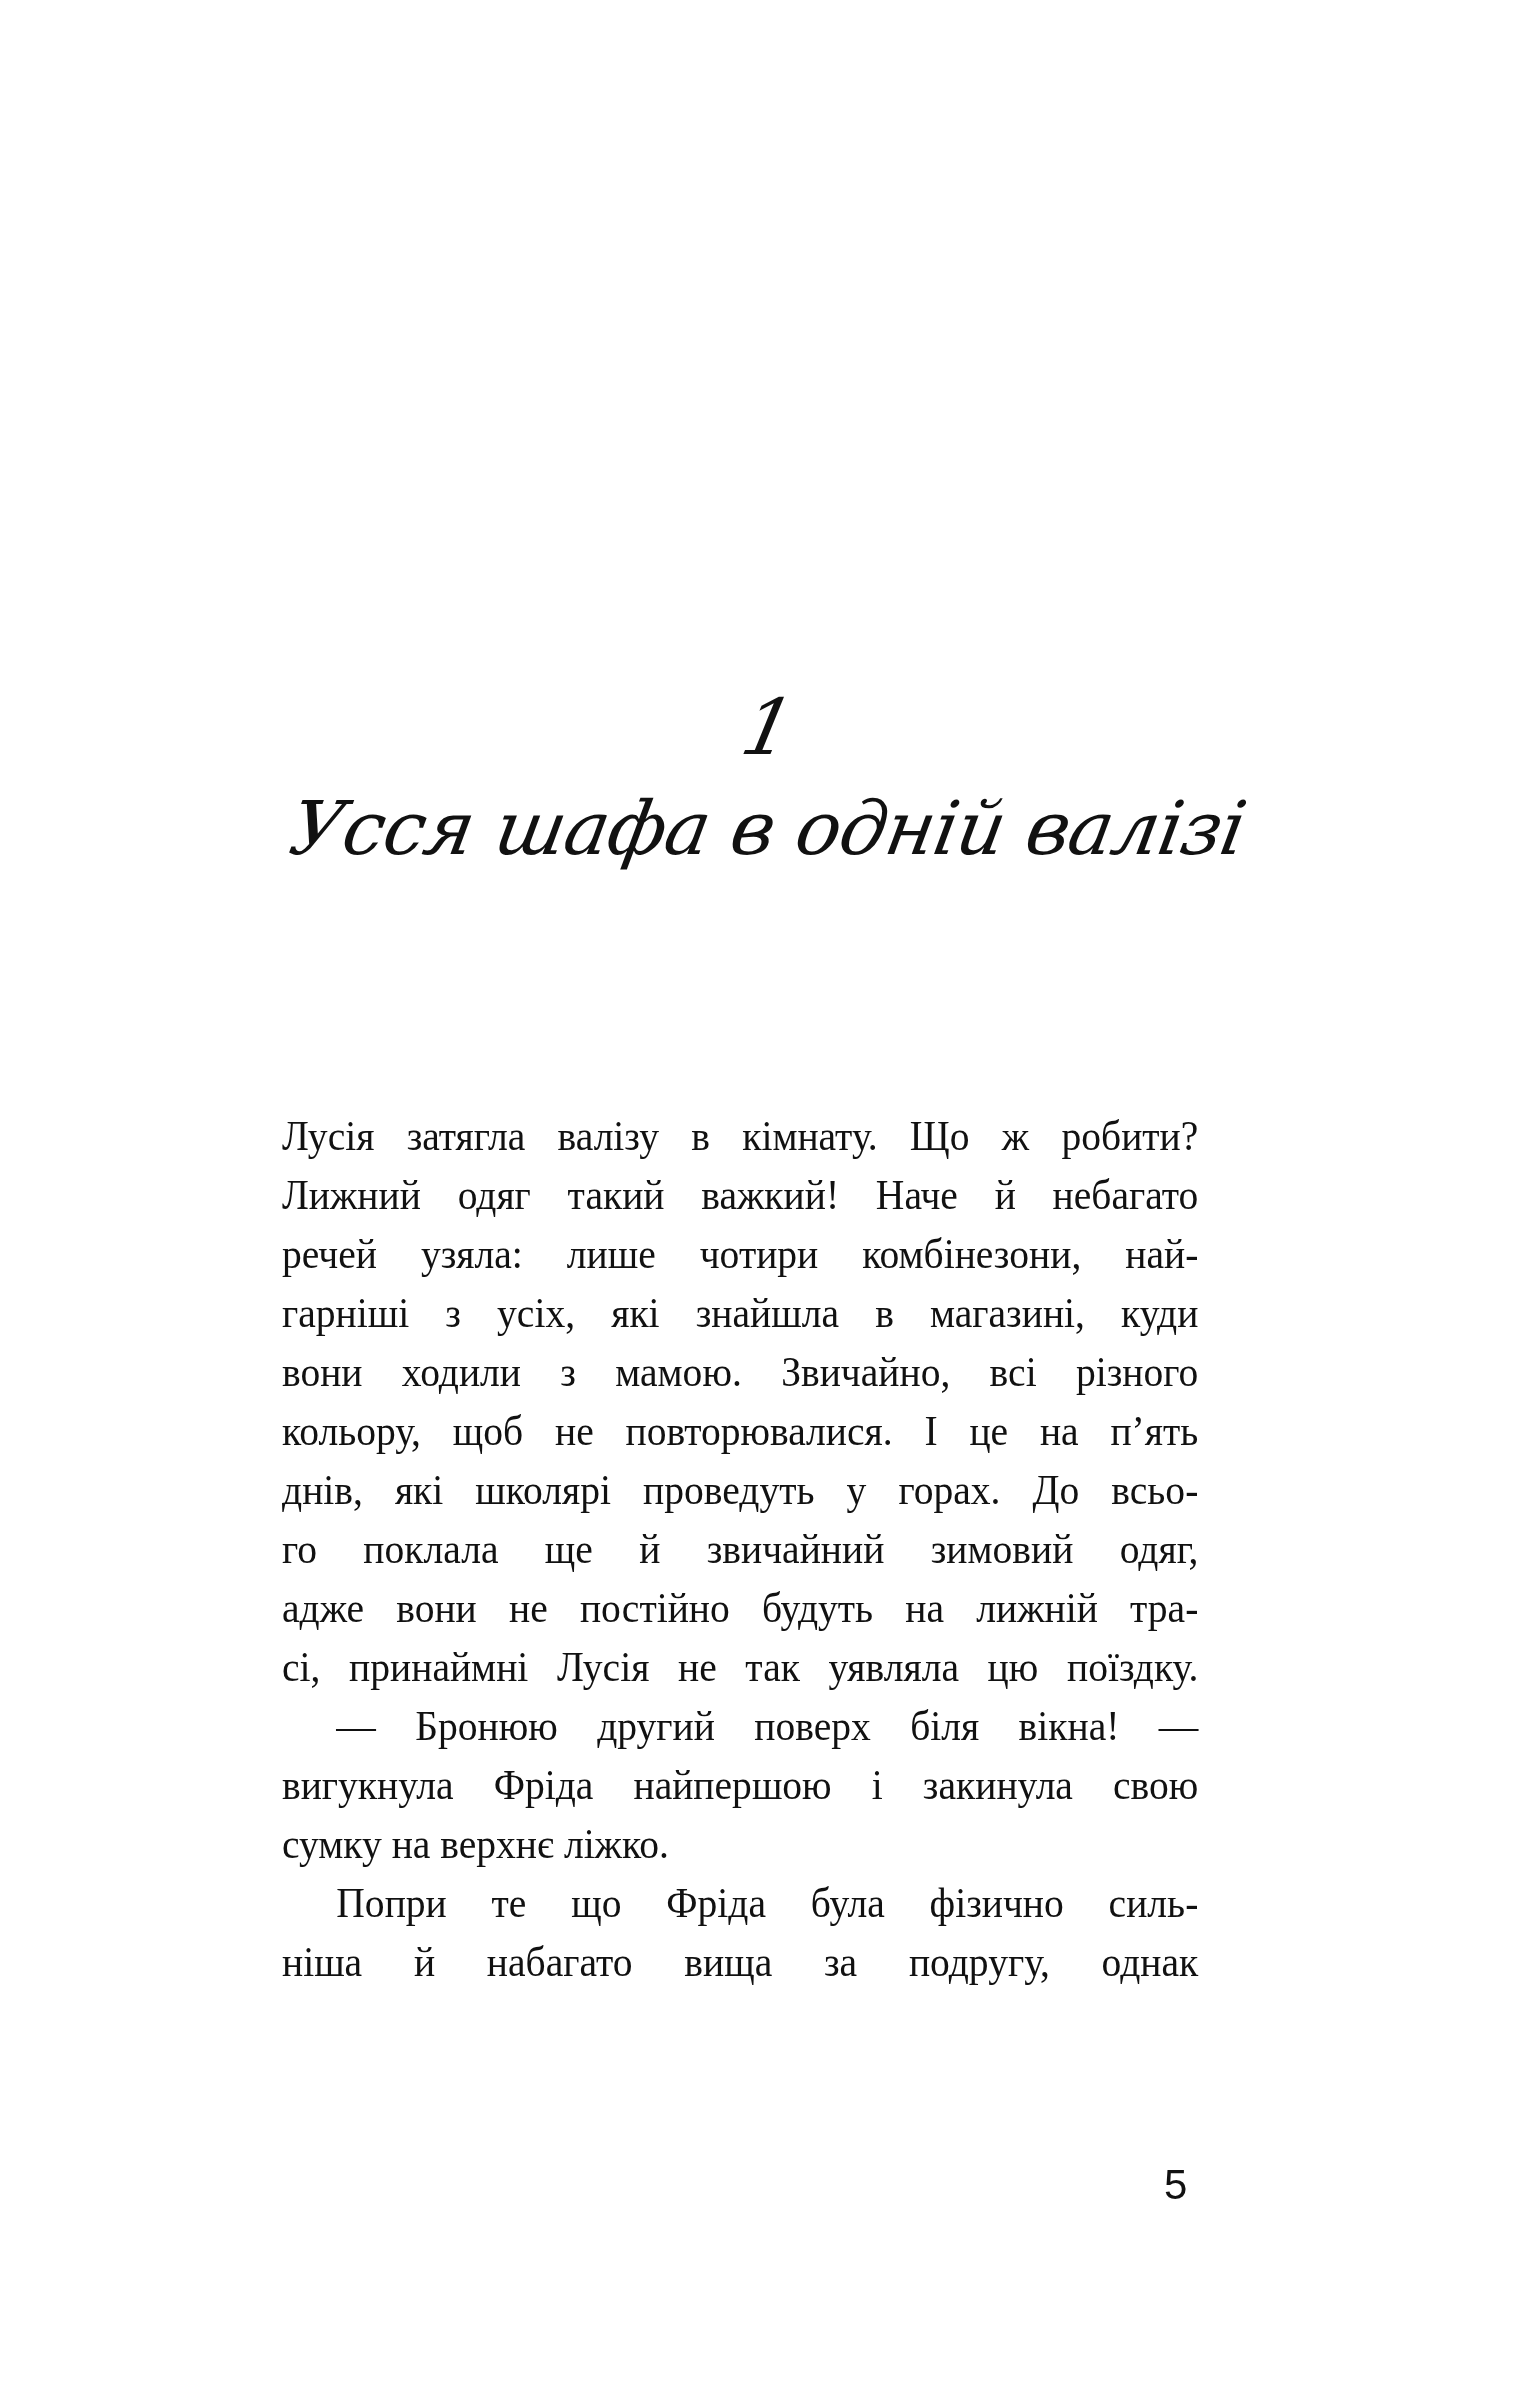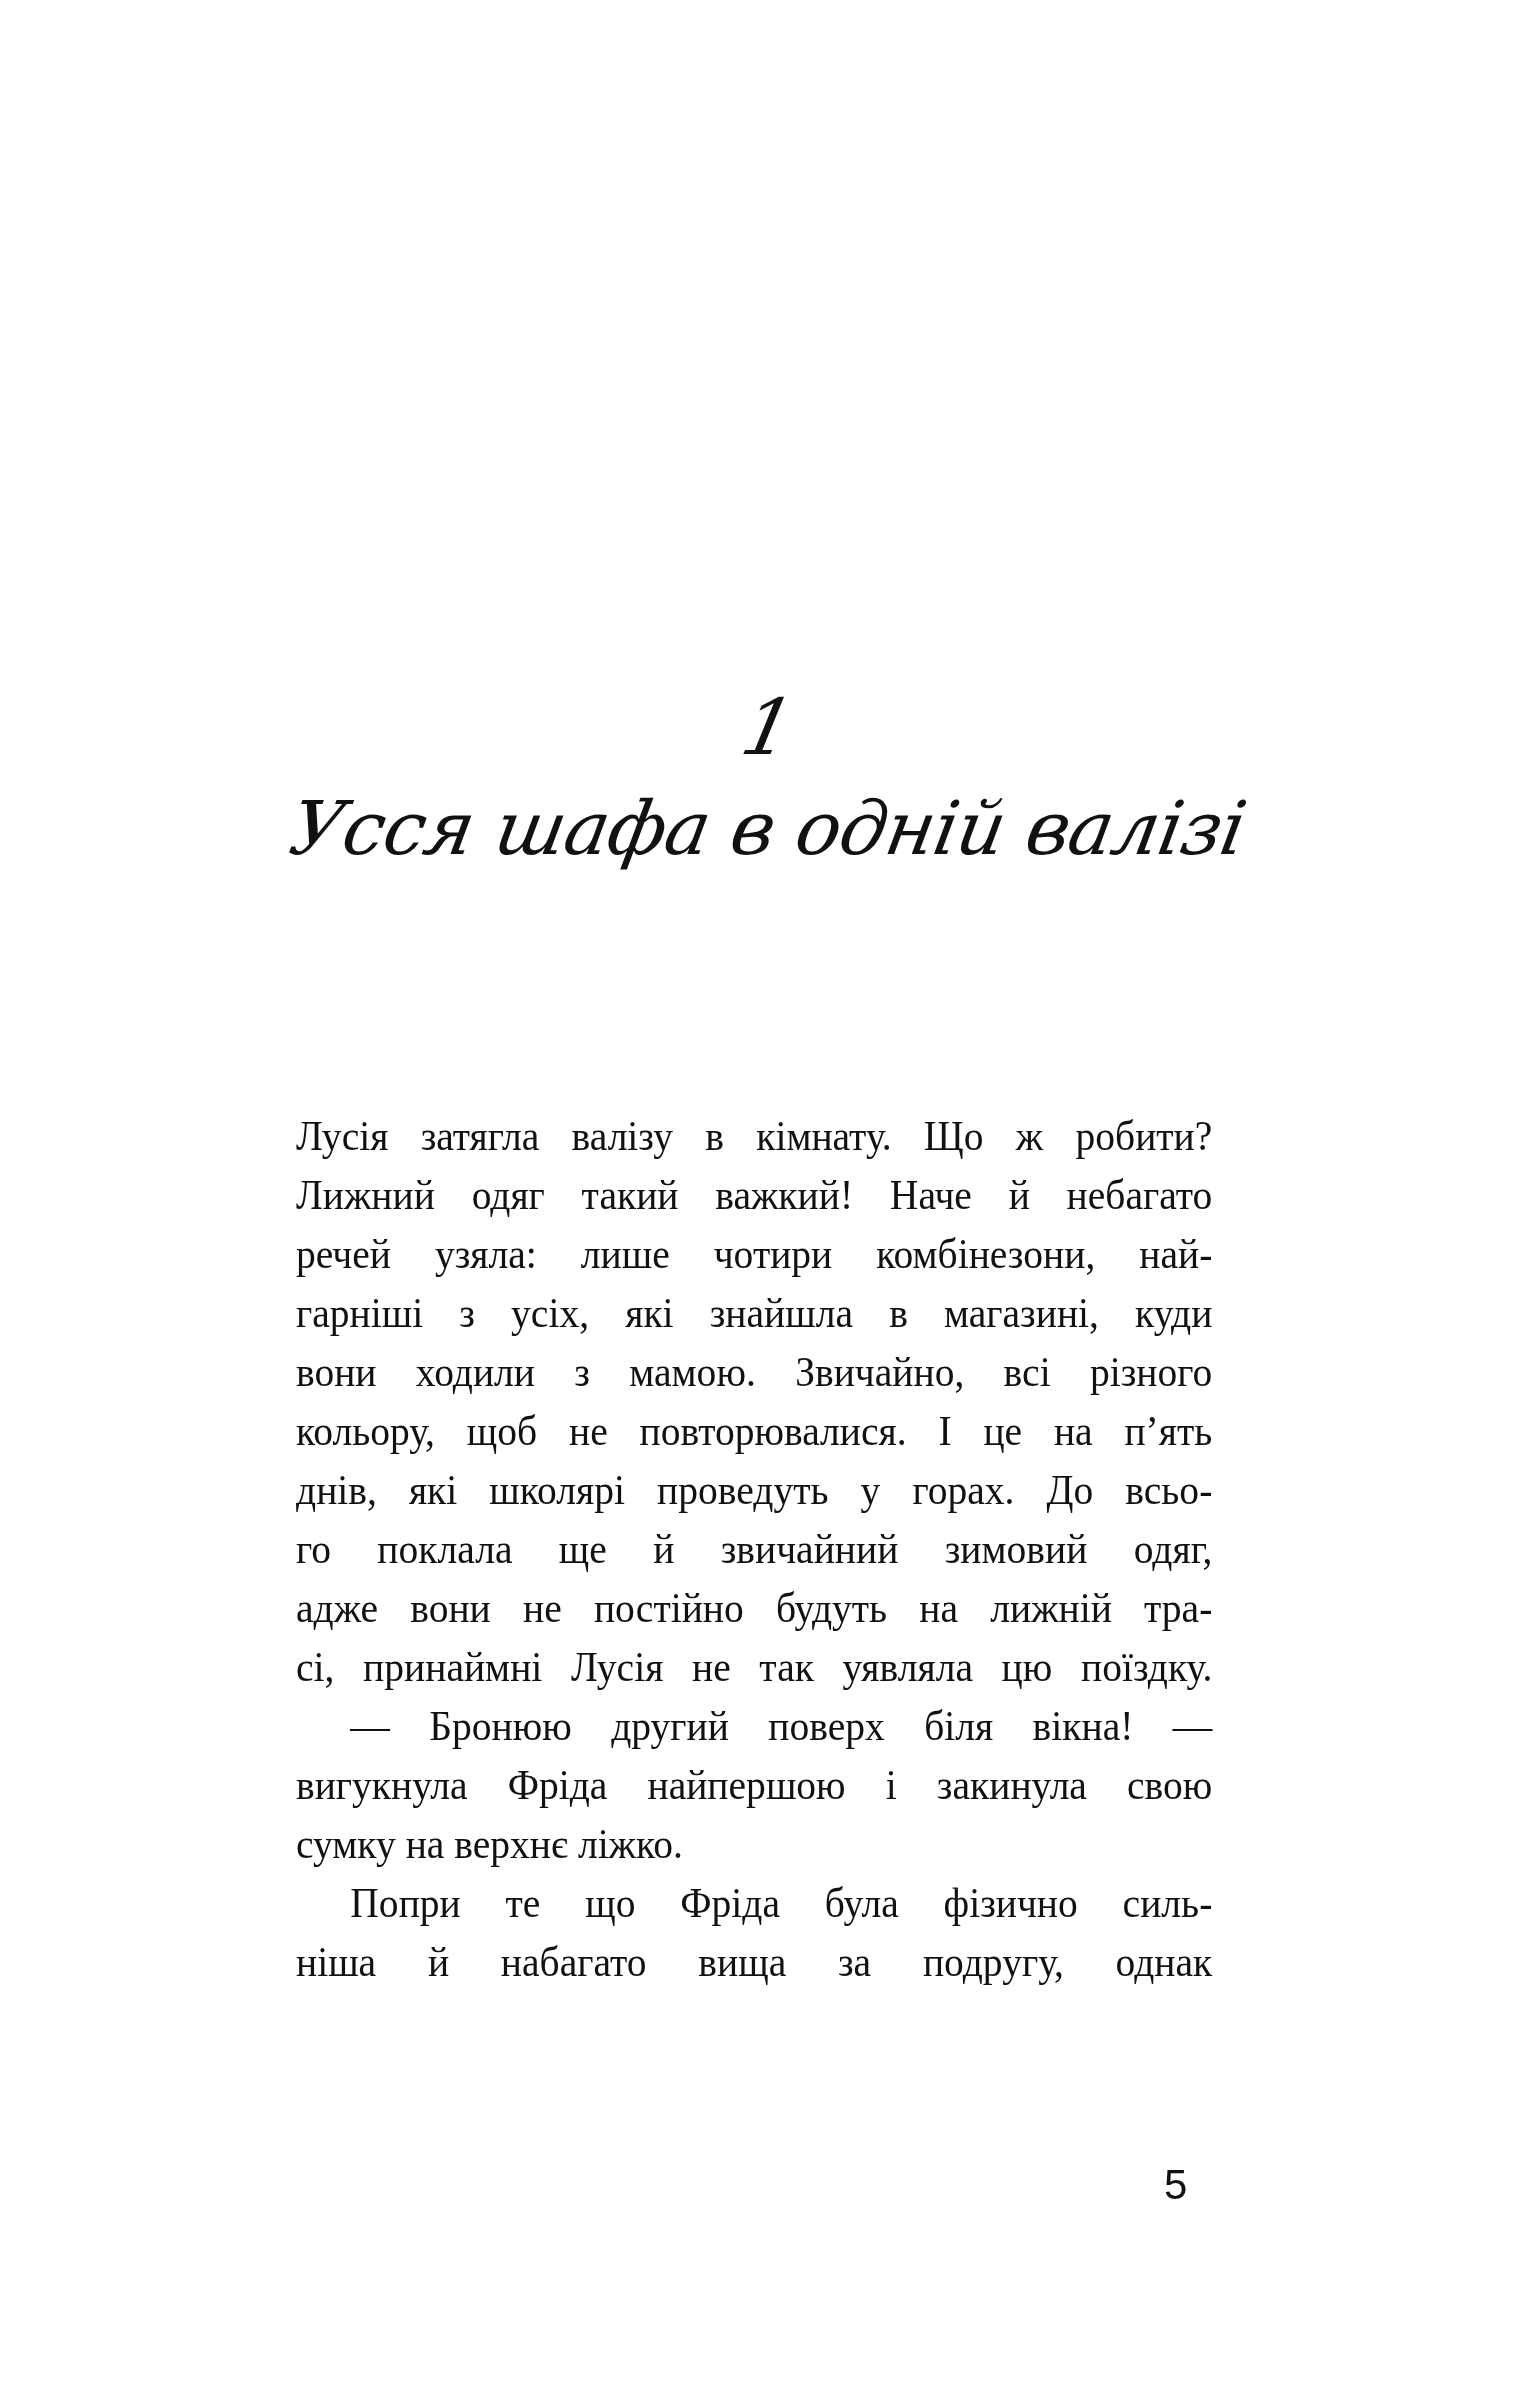--- a/index.html
+++ b/index.html
@@ -45,21 +45,21 @@
       font-family: "DejaVu Serif", serif;
       font-style: italic;
       font-size: 74px;
       line-height: 96px;
       font-weight: normal;
       transform: skewX(-10deg);
       letter-spacing: -0.8px;
     }
     .body-text {
       position: absolute;
-      left: 296px;
+      left: 282px;
       top: 1106px;
       width: 916px;
       font-family: "Liberation Serif", "DejaVu Serif", serif;
       font-size: 43px;
       line-height: 59px;
       color: #111111;
     }
     .line {
       display: block;
       white-space: nowrap;

